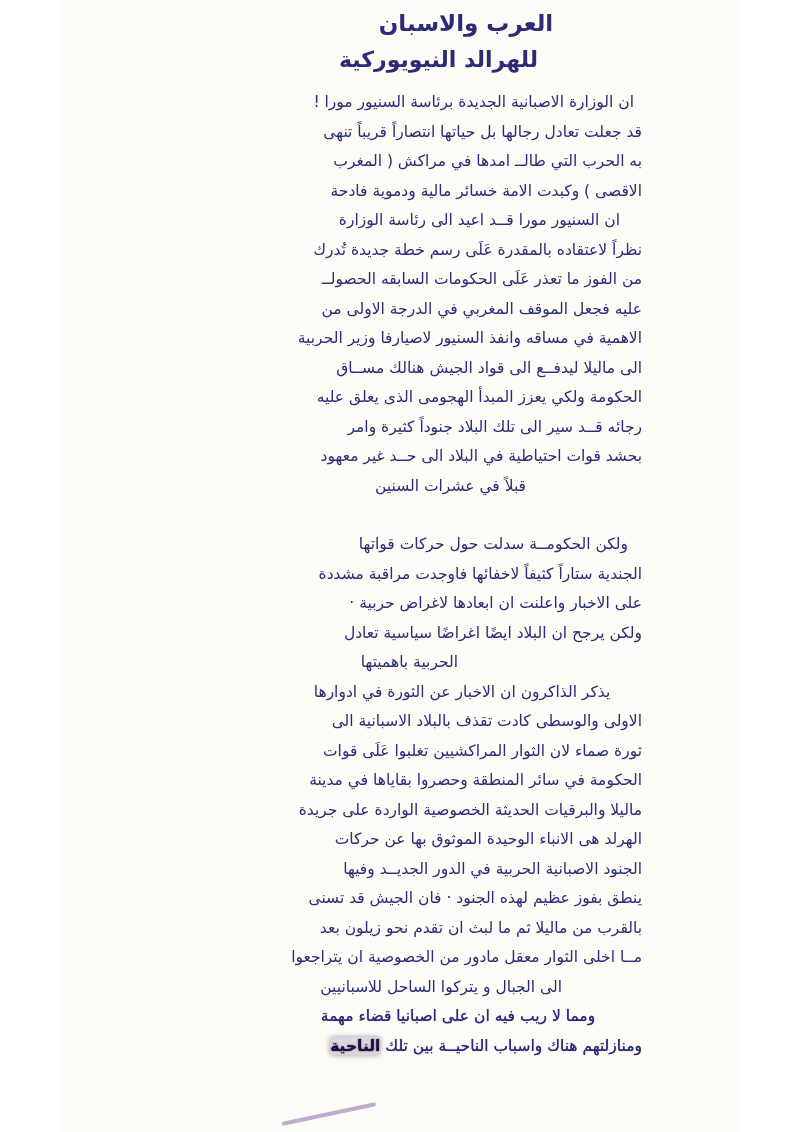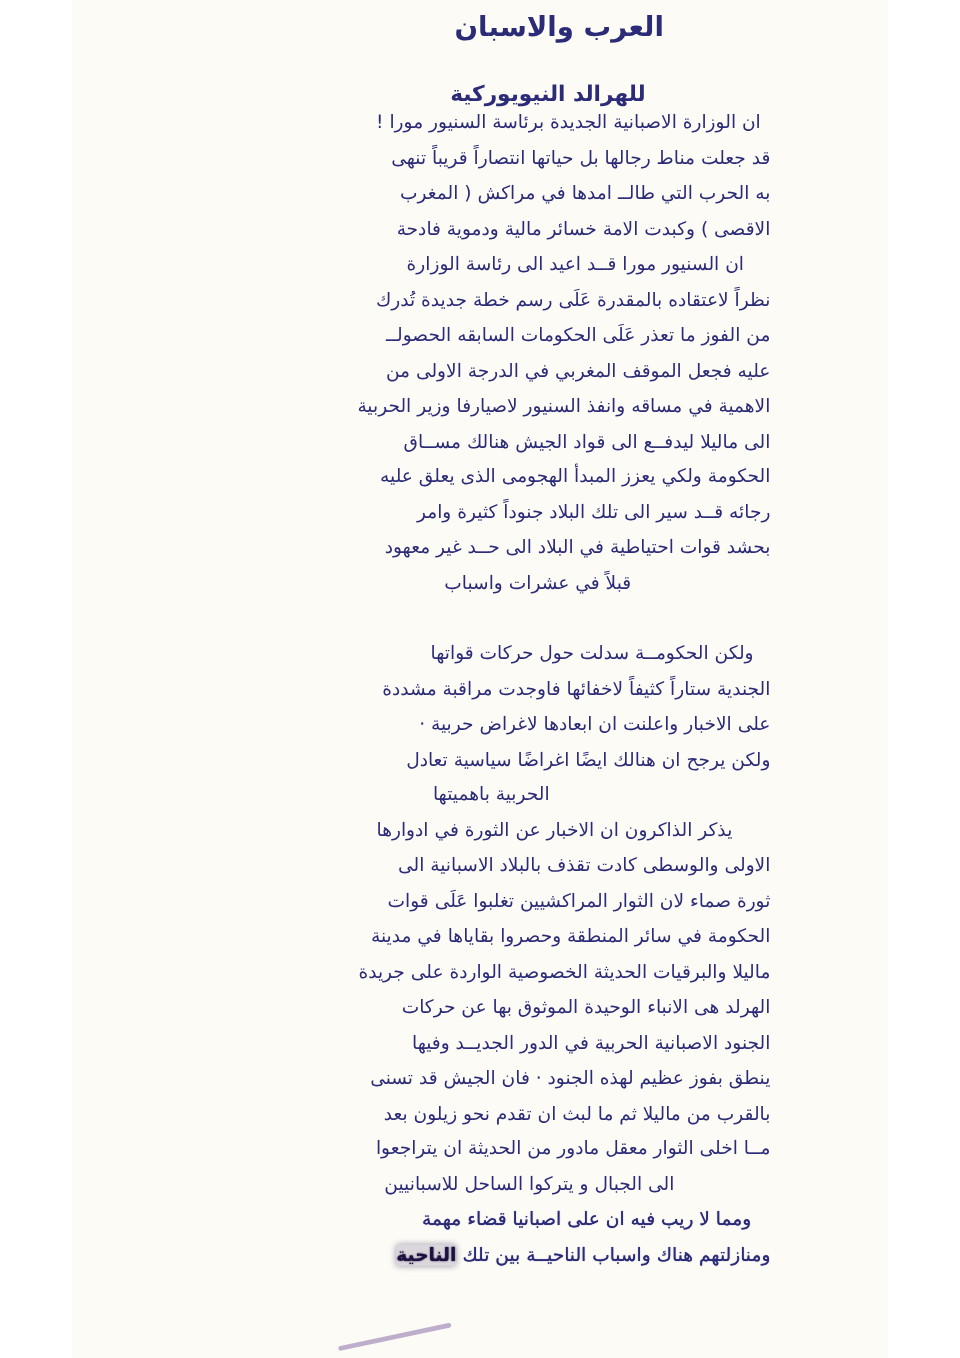--- a/index.html
+++ b/index.html
@@ -24,28 +24,28 @@
     margin: 0;
     direction: rtl;
     text-align: center;
     font-size: 23px;
     font-weight: bold;
     color: var(--ink, #2b2b78);
     letter-spacing: 0.5px;
   }
   .byline {
     position: absolute;
-    top: 68px;
+    top: 47px;
     left: 230px;
     width: 352px;
     box-sizing: border-box;
     direction: rtl;
     text-align: right;
     padding-right: 104px;
-    font-size: 18px;
+    font-size: 22px;
     font-weight: bold;
     color: var(--ink, #2b2b78);
   }
   .body-text {
     position: absolute;
     top: 88px;
     left: 230px;
     width: 352px;
     direction: rtl;
     color: var(--ink, #2b2b78);
@@ -81,46 +81,46 @@
   }
 </style>
 </head>
 <body>
 
 <div class="page" style="--paper: #fcfbf6; --ink: #2b2b78; --blot: #1c1140; --streak: #8d6fa8;">
   <h1 class="title">العرب والاسبان</h1>
   <div class="byline">للهرالد النيويوركية</div>
   <div class="body-text" id="article-body">
       <div class="line" style="padding-right: 8px;">ان الوزارة الاصبانية الجديدة برئاسة السنيور مورا !</div>
-      <div class="line">قد جعلت مناط رجالها بل حياتها انتصاراً قريباً تنهى</div>
+      <div class="line">قد جعلت تعادل رجالها بل حياتها انتصاراً قريباً تنهى</div>
       <div class="line">به الحرب التي طالــ امدها في مراكش ( المغرب</div>
       <div class="line">الاقصى ) وكبدت الامة خسائر مالية ودموية فادحة</div>
       <div class="line" style="padding-right: 22px;">ان السنيور مورا قــد اعيد الى رئاسة الوزارة</div>
       <div class="line">نظراً لاعتقاده بالمقدرة عَلَى رسم خطة جديدة تُدرك</div>
       <div class="line">من الفوز ما تعذر عَلَى الحكومات السابقه الحصولــ</div>
       <div class="line">عليه فجعل الموقف المغربي في الدرجة الاولى من</div>
       <div class="line">الاهمية في مساقه وانفذ السنيور لاصيارفا وزير الحربية</div>
       <div class="line">الى ماليلا ليدفــع الى قواد الجيش هنالك مســاق</div>
       <div class="line">الحكومة ولكي يعزز المبدأ الهجومى الذى يعلق عليه</div>
       <div class="line">رجائه قــد سير الى تلك البلاد جنوداً كثيرة وامر</div>
       <div class="line">بحشد قوات احتياطية في البلاد الى حــد غير معهود</div>
-      <div class="line" style="padding-right: 116px;">قبلاً في عشرات واسباب</div>
+      <div class="line" style="padding-right: 116px;">قبلاً في عشرات السنين</div>
       <div class="line" style="padding-right: 14px; margin-top: 29px;">ولكن الحكومــة سدلت حول حركات قواتها</div>
       <div class="line">الجندية ستاراً كثيفاً لاخفائها فاوجدت مراقبة مشددة</div>
       <div class="line">على الاخبار واعلنت ان ابعادها لاغراض حربية ·</div>
-      <div class="line">ولكن يرجح ان هنالك ايضًا اغراضًا سياسية تعادل</div>
+      <div class="line">ولكن يرجح ان البلاد ايضًا اغراضًا سياسية تعادل</div>
       <div class="line" style="padding-right: 184px;">الحربية باهميتها</div>
       <div class="line" style="padding-right: 8px; text-align: center;">يذكر الذاكرون ان الاخبار عن الثورة في ادوارها</div>
       <div class="line">الاولى والوسطى كادت تقذف بالبلاد الاسبانية الى</div>
       <div class="line">ثورة صماء لان الثوار المراكشيين تغلبوا عَلَى قوات</div>
       <div class="line">الحكومة في سائر المنطقة وحصروا بقاياها في مدينة</div>
       <div class="line">ماليلا والبرقيات الحديثة الخصوصية الواردة على جريدة</div>
       <div class="line">الهرلد هى الانباء الوحيدة الموثوق بها عن حركات</div>
       <div class="line">الجنود الاصبانية الحربية في الدور الجديــد وفيها</div>
       <div class="line">ينطق بفوز عظيم لهذه الجنود · فان الجيش قد تسنى</div>
       <div class="line">بالقرب من ماليلا ثم ما لبث ان تقدم نحو زيلون بعد</div>
-      <div class="line">مــا اخلى الثوار معقل مادور من الحديثة ان يتراجعوا</div>
+      <div class="line">مــا اخلى الثوار معقل مادور من الخصوصية ان يتراجعوا</div>
       <div class="line" style="padding-right: 80px;">الى الجبال و يتركوا الساحل للاسبانيين</div>
-      <div class="line thick" style="padding-right: 16px;">ومما لا ريب فيه ان على اصبانيا قضاء مهمة</div>
+      <div class="line thick" style="padding-right: 16px; text-align: center;">ومما لا ريب فيه ان على اصبانيا قضاء مهمة</div>
       <div class="line thick"><span>ومنازلتهم هناك واسباب الناحيــة بين تلك </span><span class="blot">الناحية</span></div>
     </div>
   <div class="streak"></div>
 </div>
 
 </body></html>

